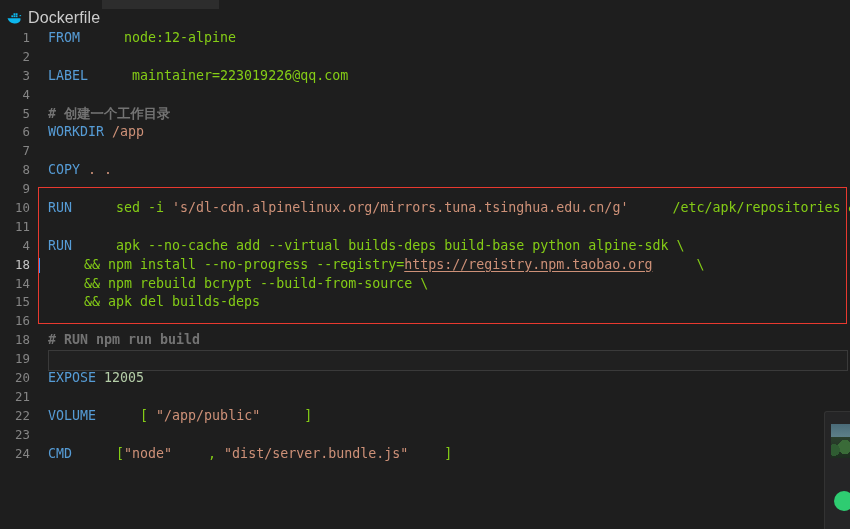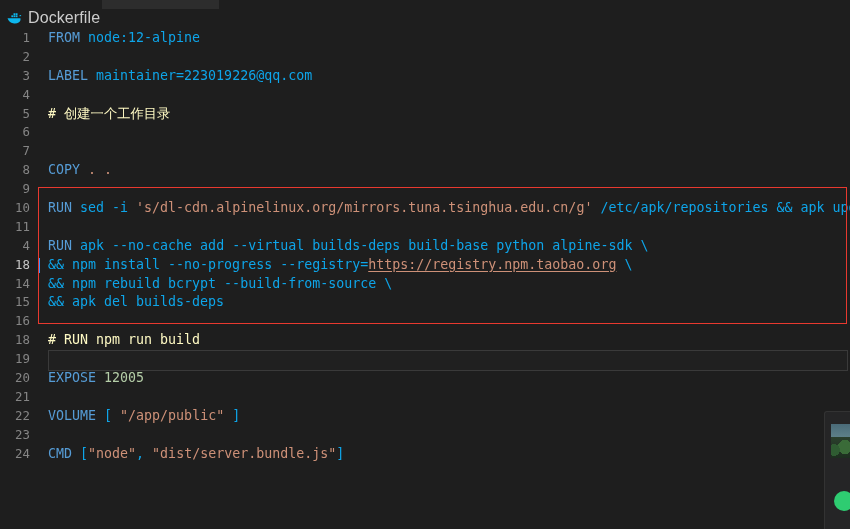--- a/index.html
+++ b/index.html
@@ -108,23 +108,23 @@
     position: absolute;
     left: 38px; top: 160px;
     width: 809px; height: 137px;
     border: 1.5px solid #e8392f;
     pointer-events: none;
     z-index: 5;
   }
 
   
   .t-kw   { color: #569cd6; }          
-  .t-txt  { color: #0ea5e9; }          
+  .t-txt  { color: #84cc16; margin-left: 36px; }          
   .t-str  { color: #ce9178; }          
-  .t-cmt  { color: #fef9c3; }          
+  .t-cmt  { color: #737373; font-weight: bold; }          
   .t-num  { color: #b5cea8; }          
   .t-link { color: #ce9178; text-decoration: underline; text-underline-offset: 2px; }
 
   
   .widget {
     position: absolute;
     right: 0px; bottom: 0px;
     width: 26px; height: 118px;
     background: #252526;
     border-left: 1px solid #333333;
@@ -178,21 +178,21 @@
   <span class="crumb-label">Dockerfile</span>
 </div>
 
 <div class="editor">
   <div class="code-area" id="code-area">
       <div class="line"><div class="gutter">1</div><div class="content"><span class="t-kw">FROM</span><span class="t-txt"> node:12-alpine</span></div></div>
       <div class="line"><div class="gutter">2</div><div class="content"></div></div>
       <div class="line"><div class="gutter">3</div><div class="content"><span class="t-kw">LABEL</span><span class="t-txt"> maintainer=223019226@qq.com</span></div></div>
       <div class="line"><div class="gutter">4</div><div class="content"></div></div>
       <div class="line"><div class="gutter">5</div><div class="content"><span class="t-cmt"># 创建一个工作目录</span></div></div>
-      <div class="line"><div class="gutter">6</div></div>
+      <div class="line"><div class="gutter">6</div><div class="content"><span class="t-kw">WORKDIR</span><span class="t-str"> /app</span></div></div>
       <div class="line"><div class="gutter">7</div><div class="content"></div></div>
       <div class="line"><div class="gutter">8</div><div class="content"><span class="t-kw">COPY</span><span class="t-str"> . .</span></div></div>
       <div class="line"><div class="gutter">9</div><div class="content"></div></div>
       <div class="line"><div class="gutter">10</div><div class="content"><span class="t-kw">RUN</span><span class="t-txt"> sed -i </span><span class="t-str">'s/dl-cdn.alpinelinux.org/mirrors.tuna.tsinghua.edu.cn/g'</span><span class="t-txt"> /etc/apk/repositories &amp;&amp; apk update</span></div></div>
       <div class="line"><div class="gutter">11</div><div class="content"></div></div>
       <div class="line"><div class="gutter">4</div><div class="content"><span class="t-kw">RUN</span><span class="t-txt"> apk --no-cache add --virtual builds-deps build-base python alpine-sdk \</span></div></div>
       <div class="line active"><div class="gutter">18</div><div class="content"><span class="t-txt">&amp;&amp; npm install --no-progress --registry=</span><span class="t-link">https://registry.npm.taobao.org</span><span class="t-txt"> \</span></div><div class="cursor"></div></div>
       <div class="line"><div class="gutter">14</div><div class="content"><span class="t-txt">&amp;&amp; npm rebuild bcrypt --build-from-source \</span></div></div>
       <div class="line"><div class="gutter">15</div><div class="content"><span class="t-txt">&amp;&amp; apk del builds-deps</span></div></div>
       <div class="line"><div class="gutter">16</div><div class="content"></div></div>

